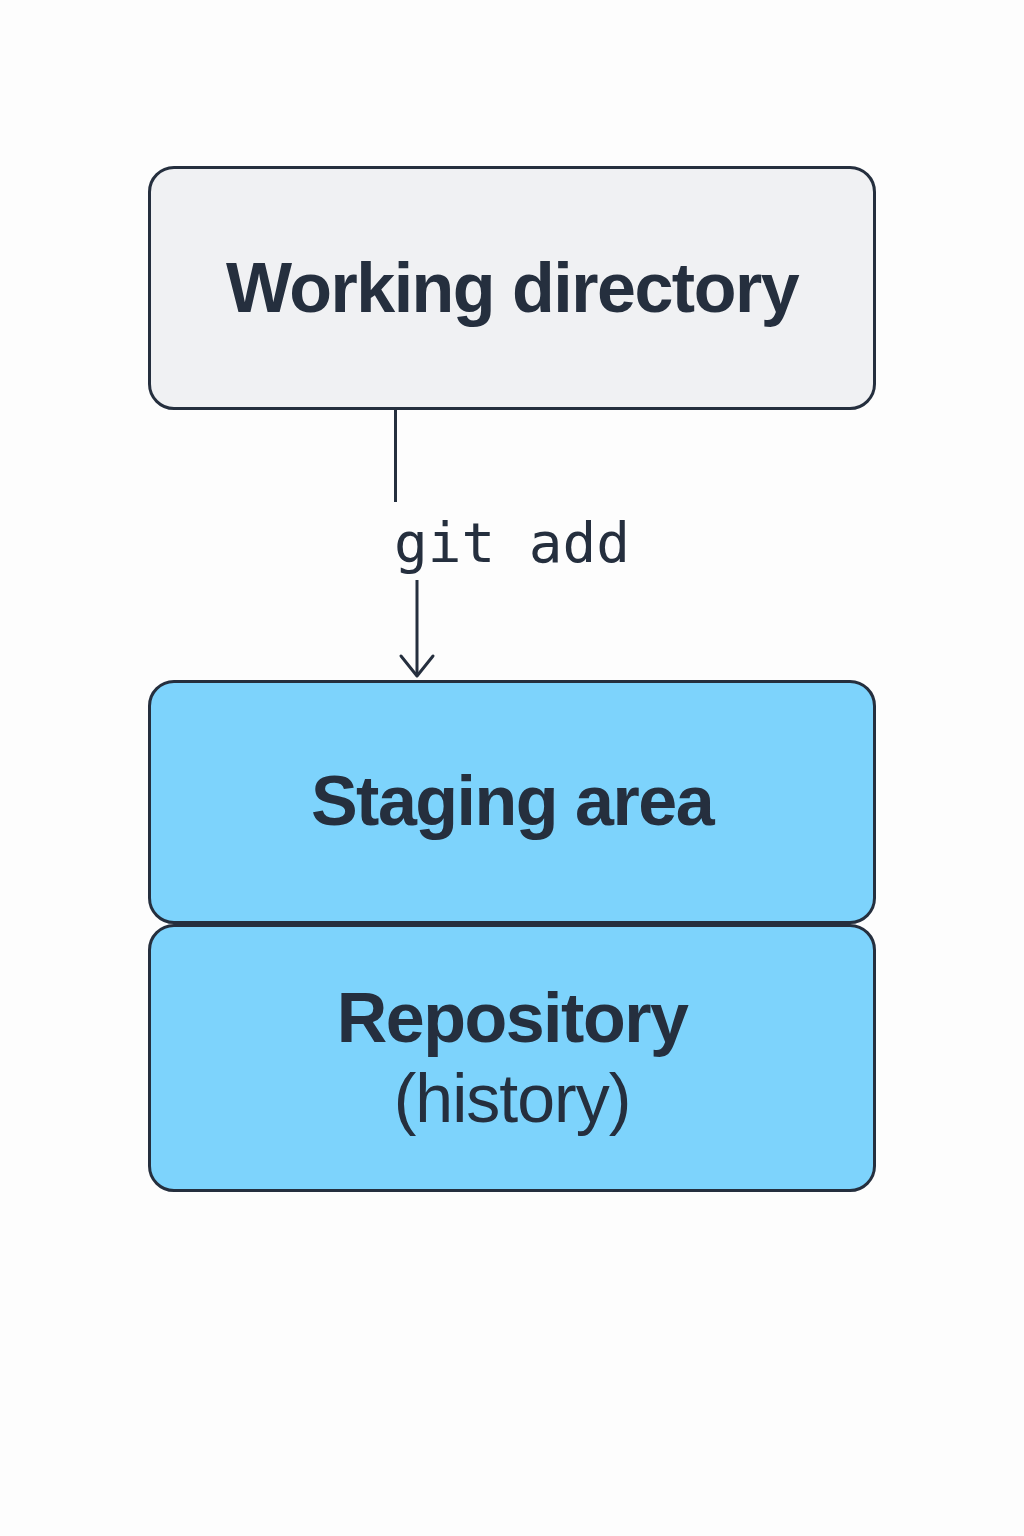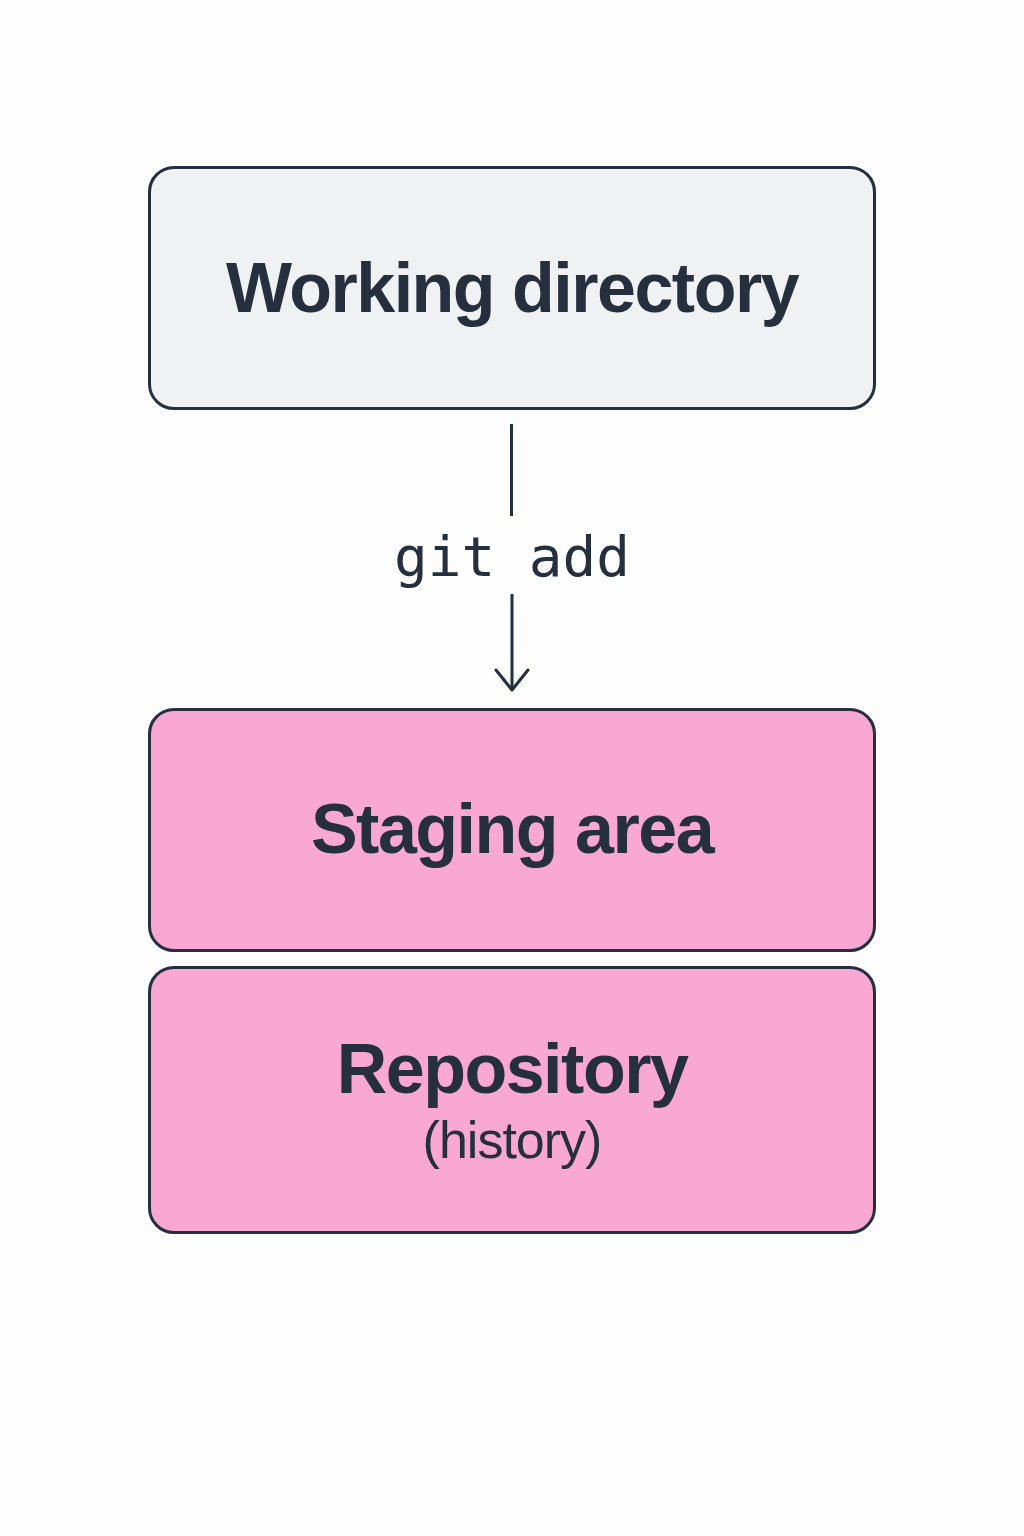--- a/index.html
+++ b/index.html
@@ -12,56 +12,54 @@
     background: #fdfdfd;
     font-family: "Liberation Sans", sans-serif;
     color: #252f3e;
     overflow: hidden;
   }
   .diagram {
     display: flex;
     flex-direction: column;
     align-items: center;
     padding-top: 166px;
-    gap: 14px;
   }
   .node {
     width: 728px;
     box-sizing: border-box;
     border: 3px solid #252f3e;
     border-radius: 26px;
     display: flex;
     flex-direction: column;
     align-items: center;
     justify-content: center;
-    background: #f9a8d4;
+    background: #7dd3fc;
     flex-shrink: 0;
   }
   .node-lg { height: 244px; }
   .node-sm { height: 268px; }
   .node.highlight { background: #f0f1f3; }
   .node-label {
     font-size: 70px;
     font-weight: bold;
     letter-spacing: -1.5px;
     line-height: 1.1;
     white-space: nowrap;
   }
   .node-sublabel {
-    font-size: 52px;
+    font-size: 68px;
     font-weight: normal;
     letter-spacing: -1px;
     line-height: 1.1;
     margin-top: 4px;
     white-space: nowrap;
   }
   .arrow {
     display: flex;
     flex-direction: column;
-    align-items: center;
     flex-shrink: 0;
   }
   .arrow-seg {
     width: 3px;
     background: #252f3e;
   }
   .seg-top { height: 92px; }
   .edge-label {
     font-family: "DejaVu Sans Mono", "Liberation Mono", monospace;
     font-size: 56px;

